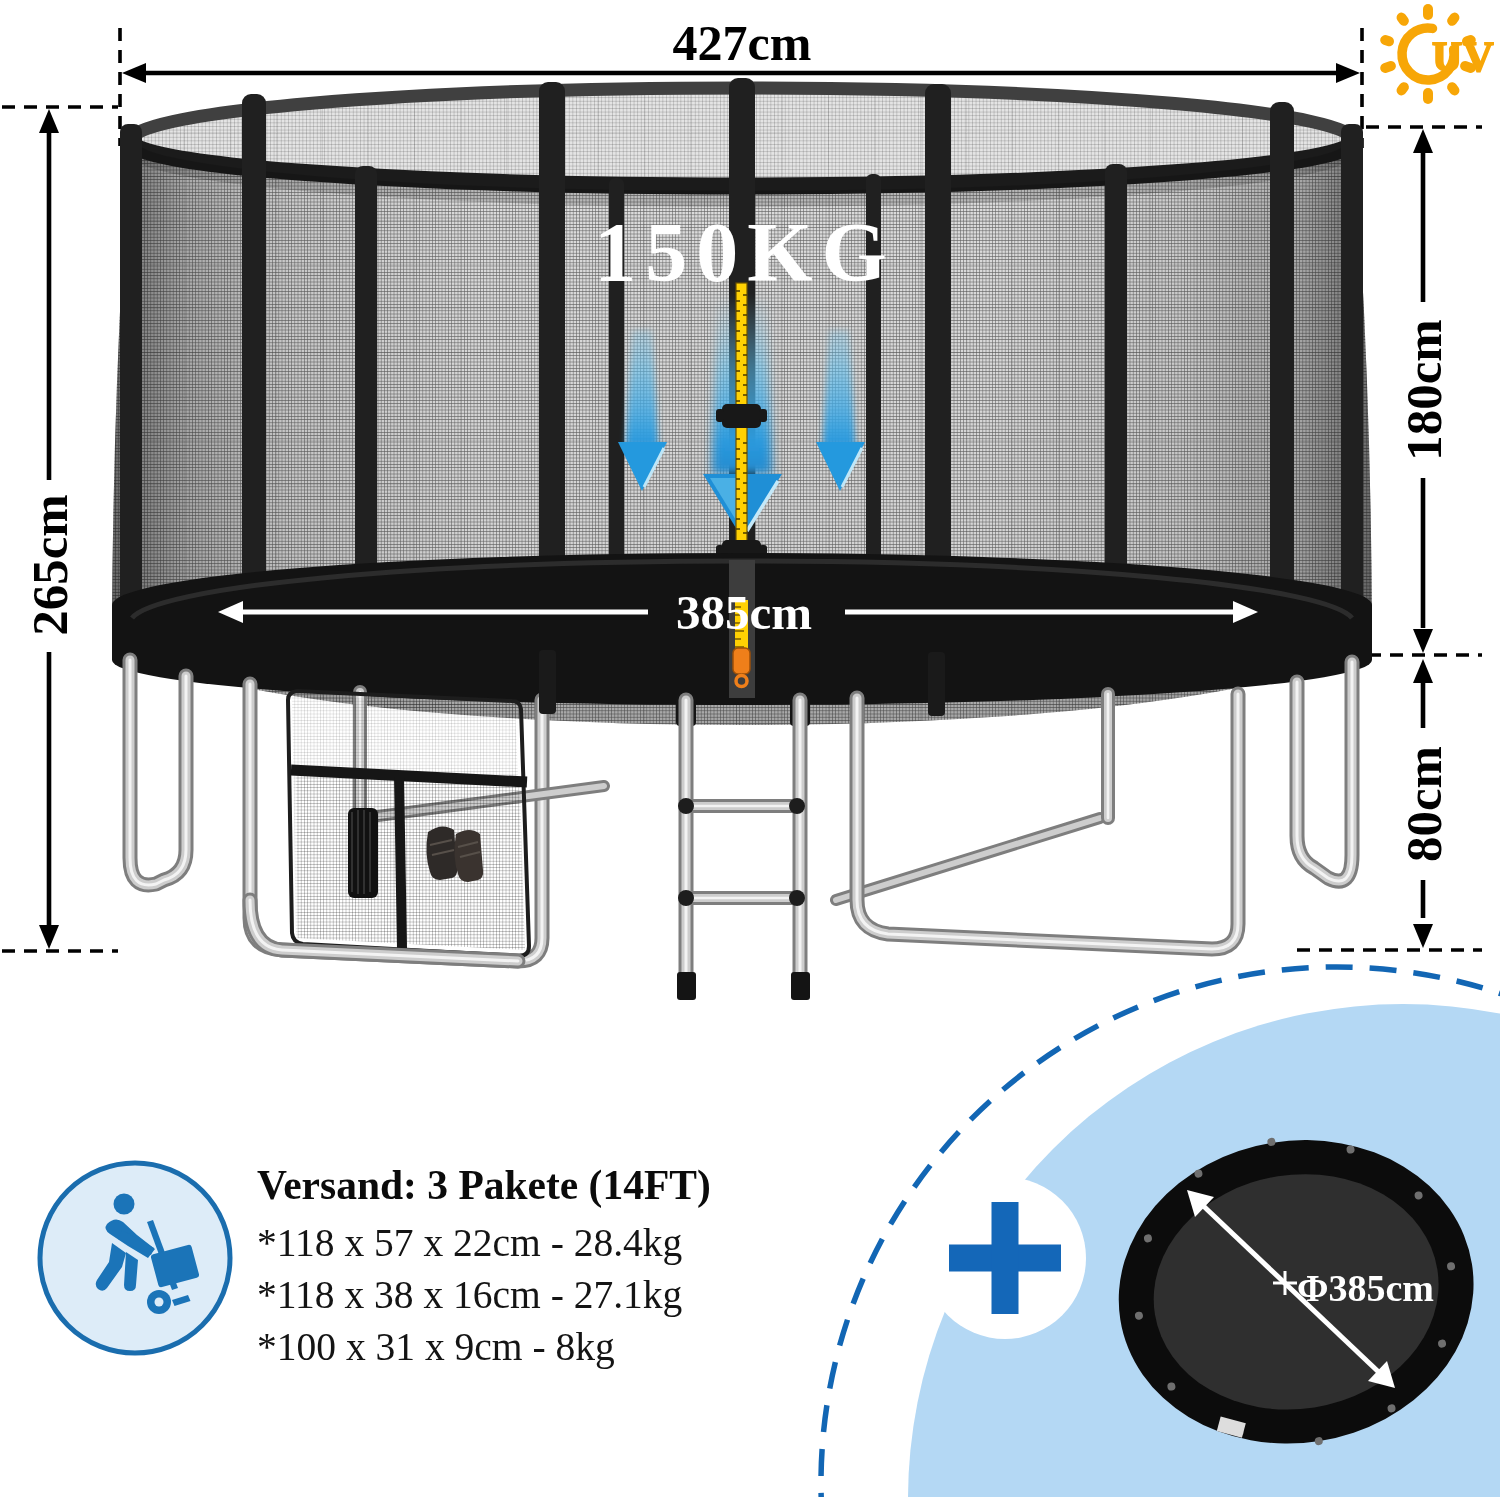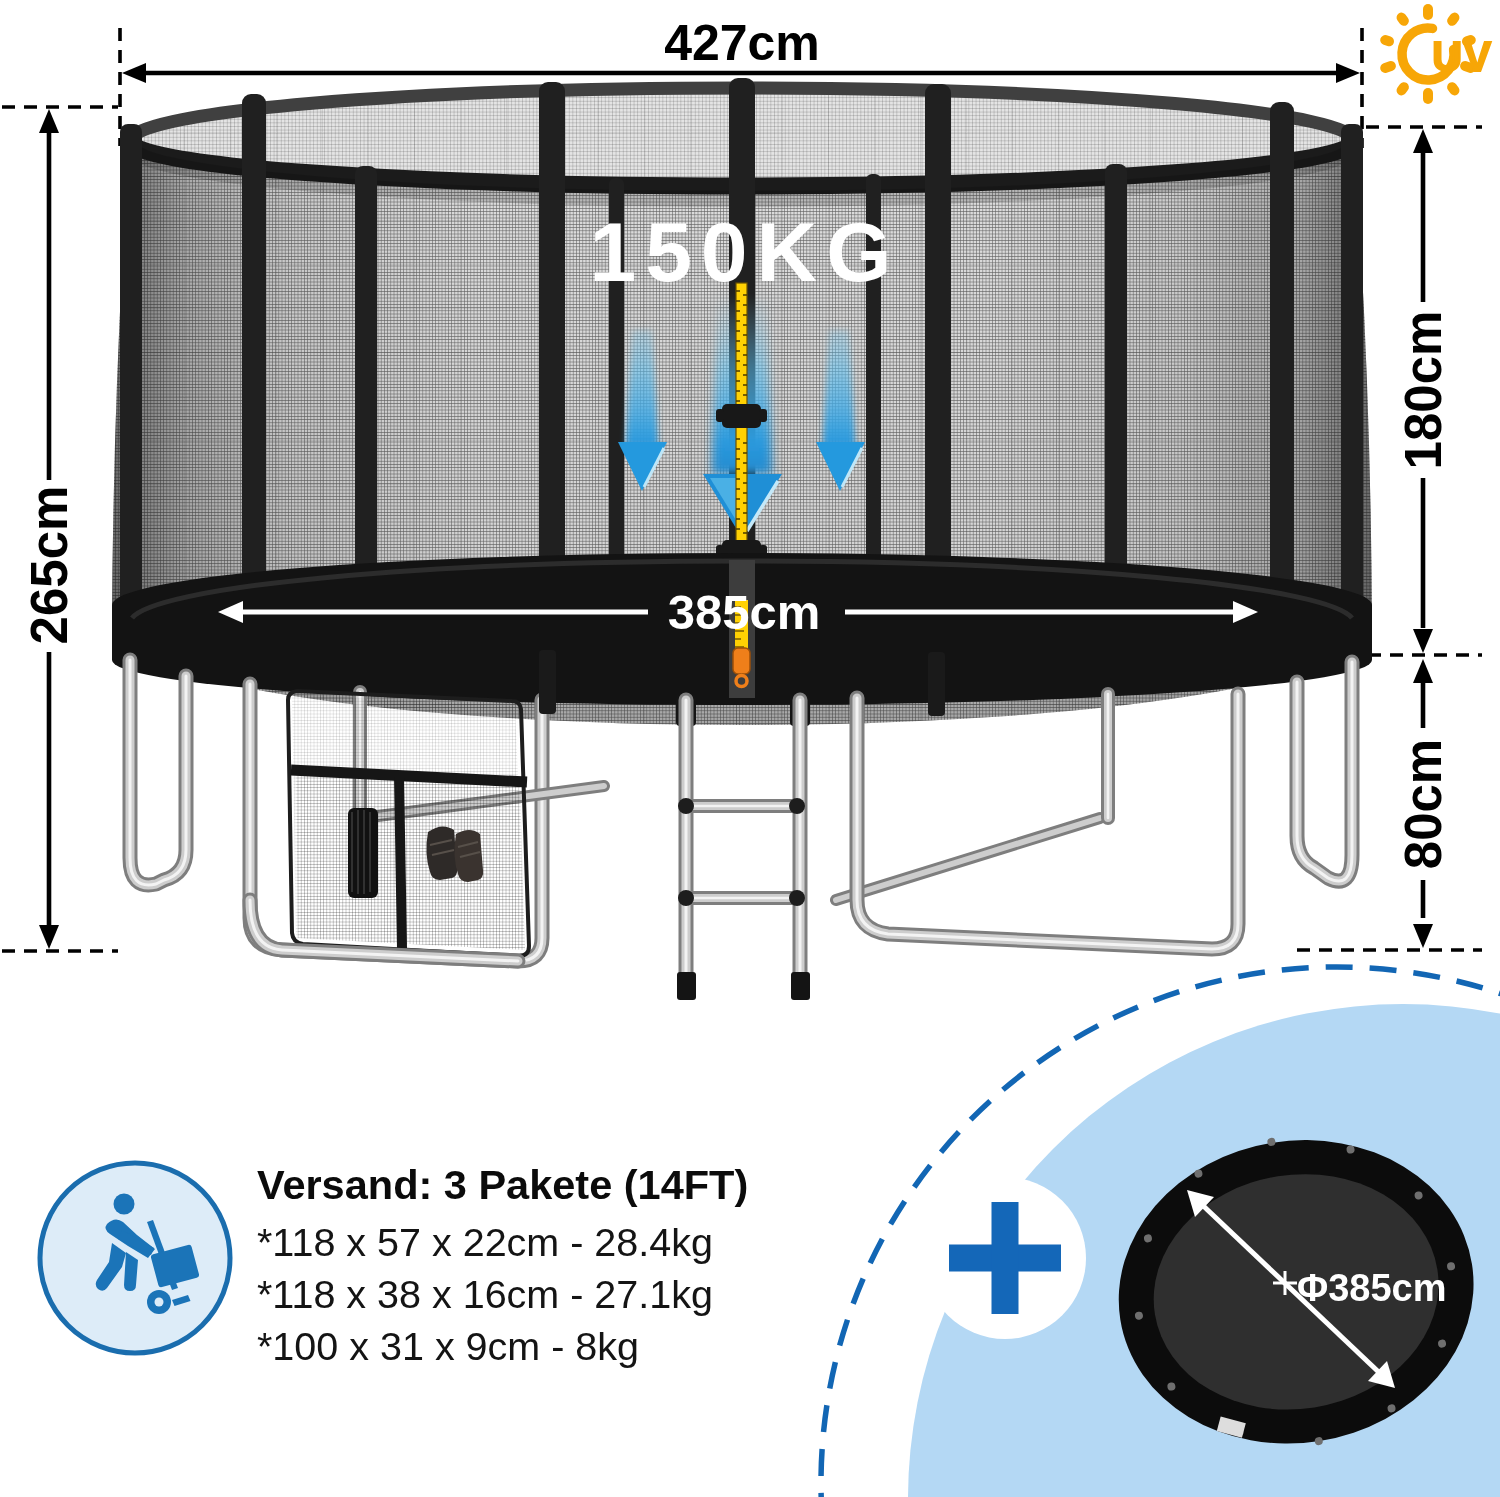--- a/index.html
+++ b/index.html
@@ -1,17 +1,17 @@
 <!DOCTYPE html>
 <html><head>
 <meta charset="utf-8">
 <style>
   html,body{margin:0;padding:0;background:#ffffff;}
   .page{position:relative;width:1500px;height:1497px;overflow:hidden;background:#c4b5fd;
-        font-family:Liberation Sans, sans-serif;text-align:center;}
+        font-family:Liberation Serif, serif;text-align:center;}
   svg{display:block;}
 </style>
 </head>
 <body>
 <div class="page">
 <svg width="1500" height="1497" viewBox="0 0 1500 1497" xmlns="http://www.w3.org/2000/svg">
 <defs>
   <pattern id="mesh1" width="3.2" height="3.2" patternUnits="userSpaceOnUse">
     <path d="M0 0H3.2 M0 0V3.2" stroke="rgba(10,10,10,0.58)" stroke-width="1.05" fill="none"></path>
   </pattern>

